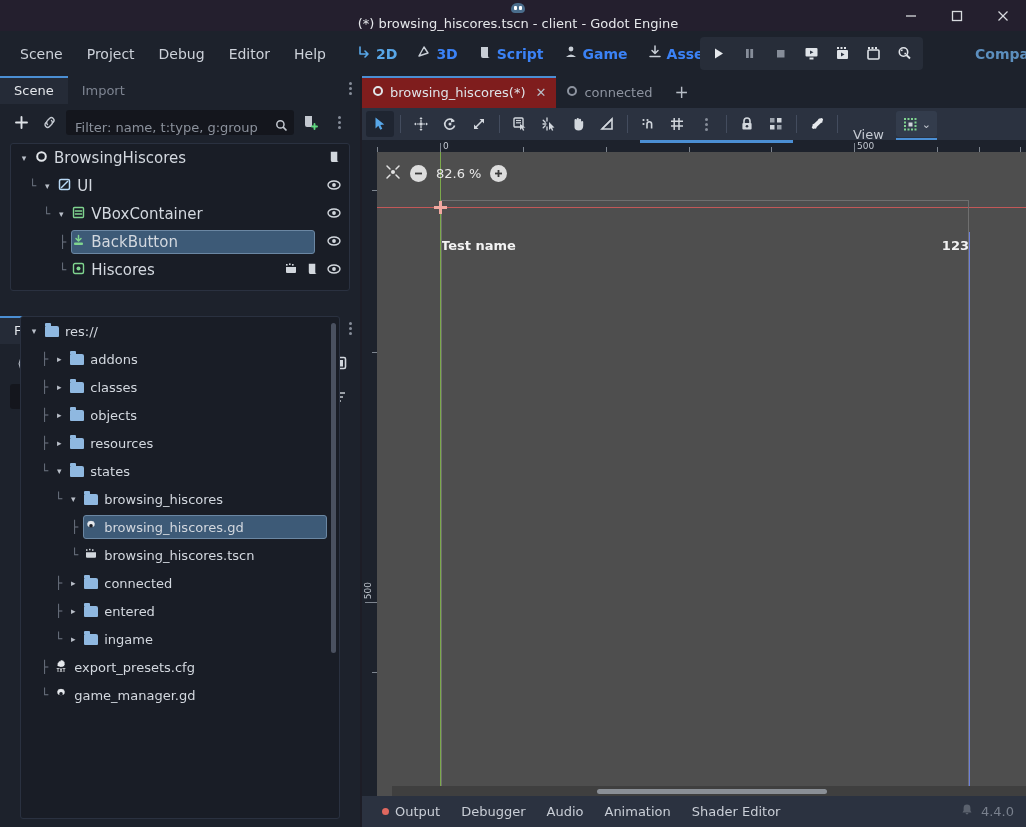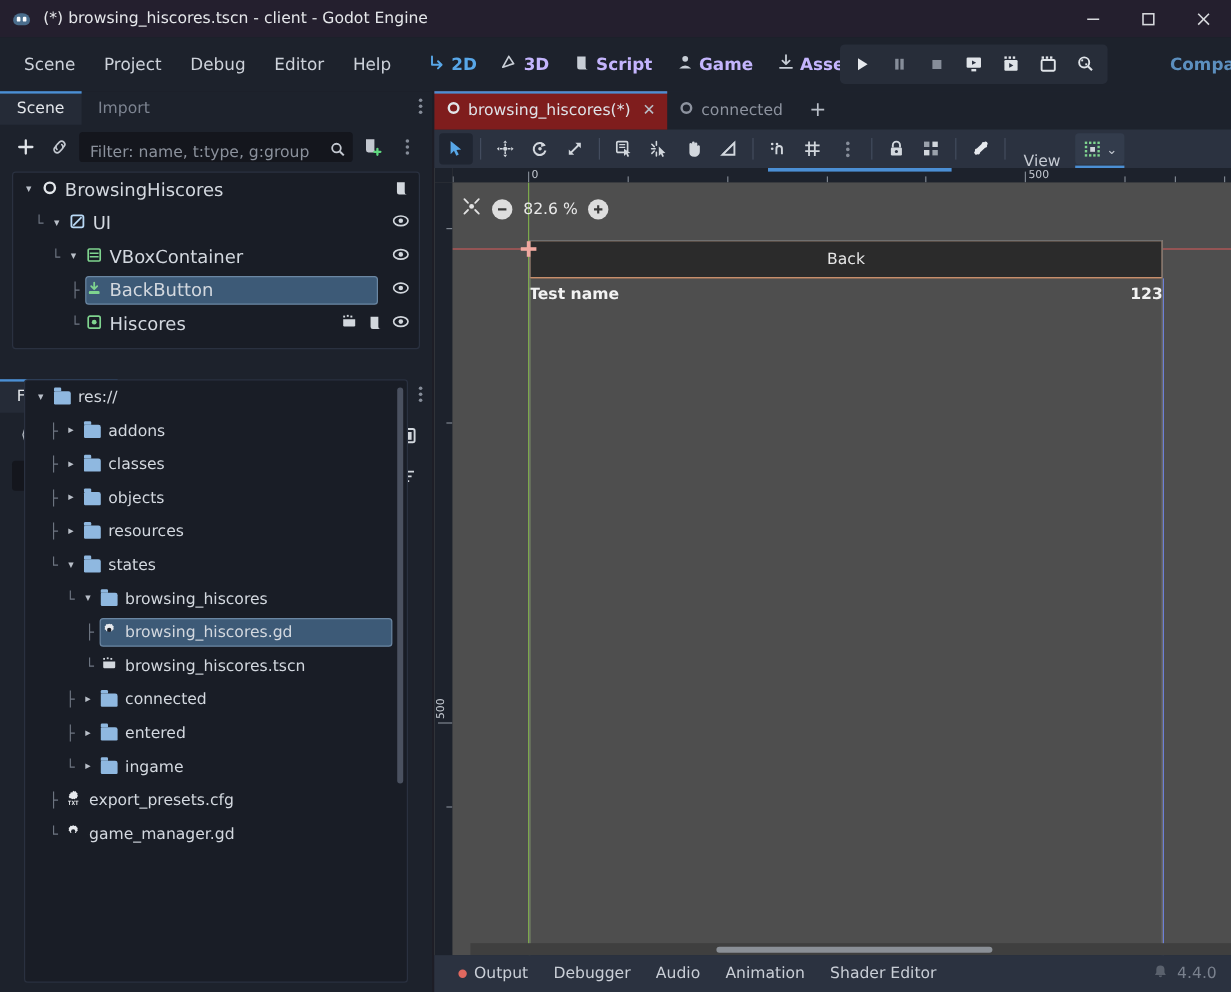--- a/index.html
+++ b/index.html
@@ -10,21 +10,21 @@
     font-size: 13px;
     color: #c3c8d0;
     overflow: hidden;
   }
   #app { position: relative; width: 1026px; height: 827px; }
 
   
   .titlebar {
     position: absolute; left:0; top:0; width:1026px; height:31px;
     background: #241f2e;
-    display: flex; align-items: center;
+    display: flex; align-items: center; flex-direction: column;
   }
   .tb-icon { width: 16px; height: 16px; margin-left: 10px; position: relative; }
   .tb-icon .head {
     position:absolute; left:1px; top:3px; width:14px; height:10px;
     background:#4a6d8c; border-radius: 6px 6px 4px 4px;
   }
   .tb-icon .eye { position:absolute; top:6px; width:3px; height:4px; background:#fff; border-radius:1px;}
   .tb-icon .eye.l { left:4px; } .tb-icon .eye.r { left:9px; }
   .tb-title { margin-left: 10px; font-size: 13px; color: #e5e7ea; }
   .winbtns { position:absolute; right:0; top:0; height:31px; display:flex; }
@@ -37,21 +37,21 @@
     background:#1d222c;
     display:flex; align-items:center;
   }
   .menuitem {
     padding: 4px 11px; font-size:14px; color:#cdd2da; border-radius:3px;
     margin: 0 1px; cursor: default; white-space: nowrap;
   }
   .mode-group { display:flex; align-items:center; margin-left:10px; gap:2px;justify-content:center; }
   .modebtn {
     display:flex; align-items:center; gap:5px;
-    padding:5px 9px; border-radius:3px; font-size:14px; font-weight:bold; color:#c4b5fd;
+    padding:5px 9px; border-radius:3px; font-size:14px; font-weight:bold; color:#3b82f6;
   }
   .modebtn.active { color:#58a7e8; }
   .playgroup {
     position:absolute; left:700px; top:6px; height:33px;
     background:#272d39; border-radius:4px;
     display:flex; align-items:center; padding: 0 4px; gap:2px;
   }
   .playbtn { width:29px; height:29px; display:flex; align-items:center; justify-content:center; border-radius:3px;}
   .renderer {
     position:absolute; left:975px; top:0; height:45px;
@@ -900,23 +900,20 @@
             <svg width="11" height="11" viewBox="0 0 11 11">
                 <line x1="2" y1="5.5" x2="9" y2="5.5" stroke="#3a3a3a" stroke-width="1.8"></line>
                 <line x1="5.5" y1="2" x2="5.5" y2="9" stroke="#3a3a3a" stroke-width="1.8"></line>
               </svg>
           </div>
         </div>
 
         <div class="axis-v" style="left:63px;"></div>
         <div class="axis-h" style="top:55px;"></div>
 
-        <div class="backbtn-node" style="left:64px; top:48px; width:528px; height:32px;">
-          <span>Back</span>
-        </div>
 
         <div class="hiscore-row" style="left:64px; top:82px; width:528px; height:22px;">
           <span>Test name</span>
           <span>123</span>
         </div>
 
         <div class="blue-guide" style="left:592px; top:80px; height:568px;"></div>
         <div class="grn-guide" style="left:64px; top:80px; height:568px;"></div>
         <div style="position:absolute;left:64px;top:48px;width:528px;height:600px;border:1px solid #6f6f6f;pointer-events:none;"></div>
 

